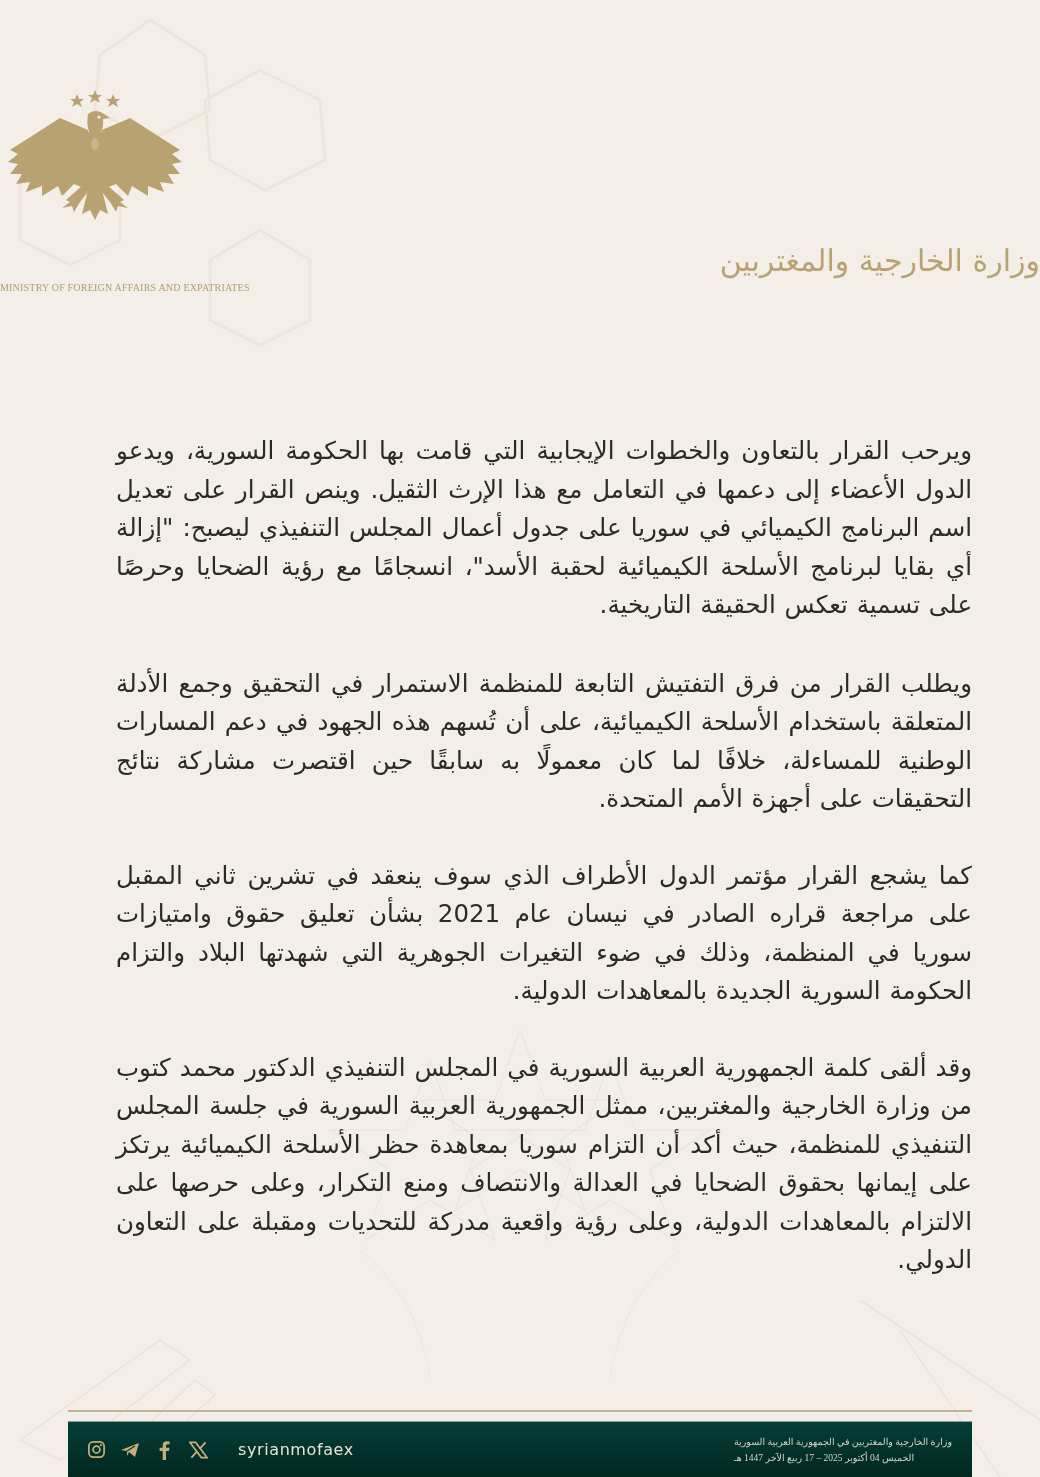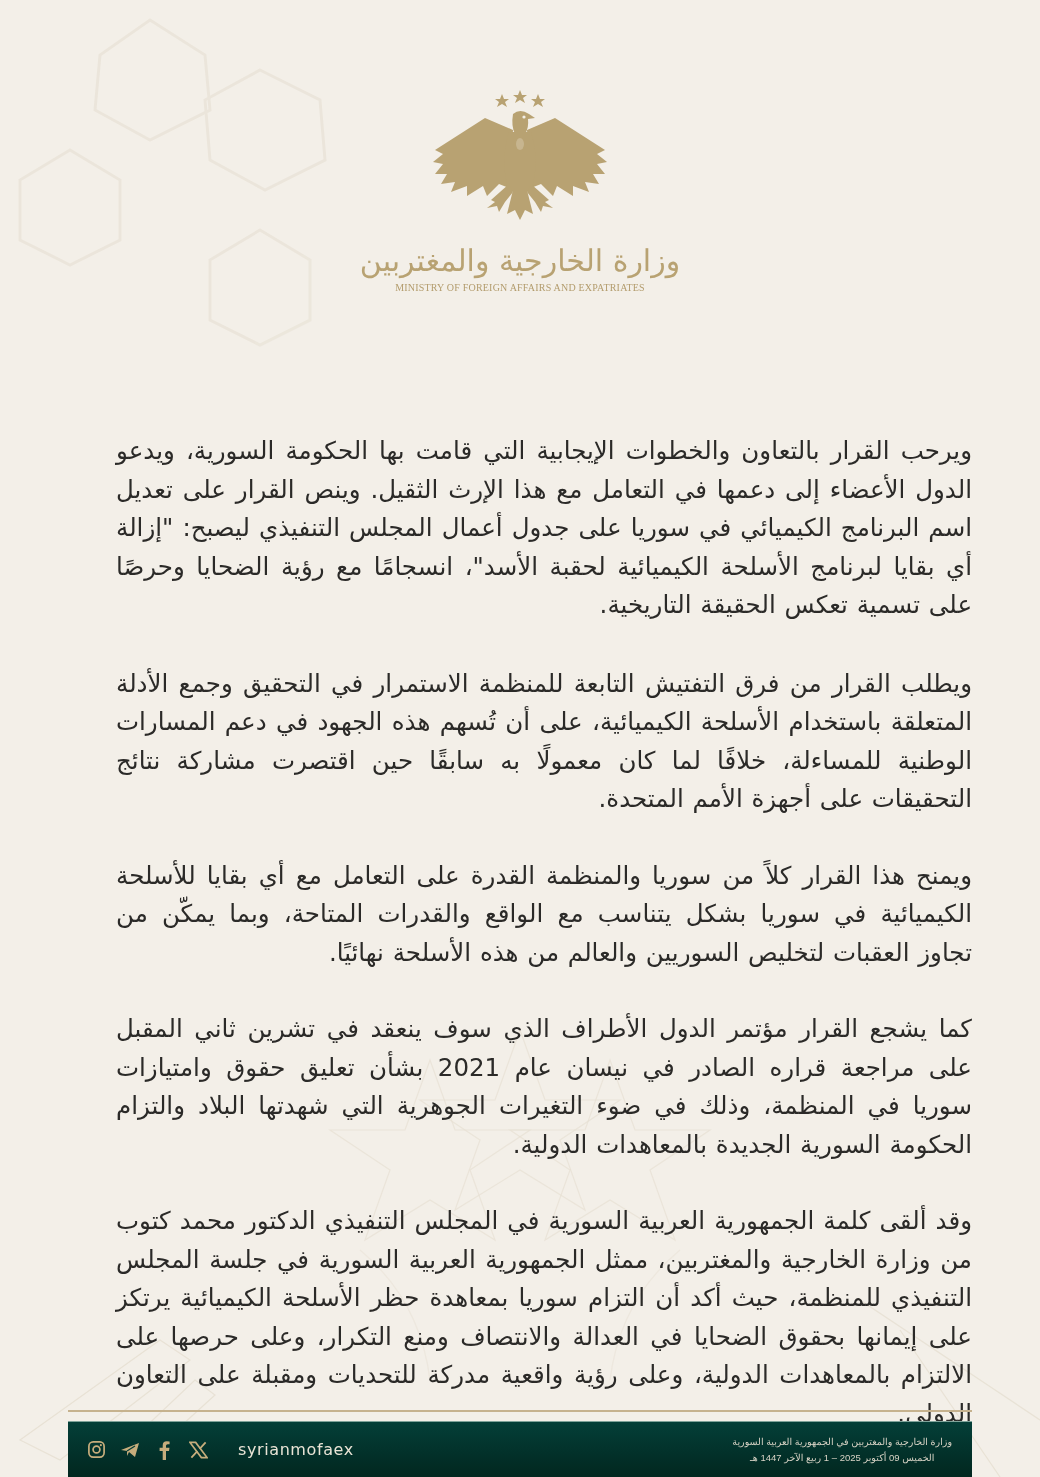--- a/index.html
+++ b/index.html
@@ -19,21 +19,20 @@
       left: 0; top: 0;
       width: 1040px; height: 1477px;
       pointer-events: none;
     }
     .header {
       position: absolute;
       left: 0; top: 88px;
       width: 1040px;
       display: flex;
       flex-direction: column;
-      align-items: center;
     }
     .emblem {
       width: 190px;
       height: 150px;
     }
     .ministry-ar {
       margin-top: 6px;
       font-family: "DejaVu Serif", serif;
       font-size: 30px;
       color: #b8a272;
@@ -104,23 +103,23 @@
     .handle {
       margin-left: 16px;
       font-family: "DejaVu Sans", sans-serif;
       font-size: 16px;
       color: #e9e4d6;
       letter-spacing: 0.6px;
       cursor: pointer;
     }
     .footer-info {
       direction: rtl;
-      text-align: center;
+      text-align: left;
       color: #d9d4c6;
-      font-family: Liberation Sans, sans-serif;
+      font-family: Liberation Serif, serif;
       font-size: 9.5px;
       line-height: 16px;
     }
   </style>
 </head>
 <body>
 
 <svg class="bg-pattern" viewBox="0 0 1040 1477">
   <g fill="none" stroke="#ebe5da" stroke-width="3" opacity="0.9">
     <polygon points="150,20 205,55 210,110 150,140 95,110 100,55"></polygon>
@@ -167,21 +166,20 @@
       <circle cx="99" cy="29" r="1.6"></circle>
     </g>
   </svg>
   <div class="ministry-ar">وزارة الخارجية والمغتربين</div>
   <div class="ministry-en">MINISTRY OF FOREIGN AFFAIRS AND EXPATRIATES</div>
 </div>
 
 <div class="content">
   <p class="para">ويرحب القرار بالتعاون والخطوات الإيجابية التي قامت بها الحكومة السورية، ويدعو الدول الأعضاء إلى دعمها في التعامل مع هذا الإرث الثقيل. وينص القرار على تعديل اسم البرنامج الكيميائي في سوريا على جدول أعمال المجلس التنفيذي ليصبح: "إزالة أي بقايا لبرنامج الأسلحة الكيميائية لحقبة الأسد"، انسجامًا مع رؤية الضحايا وحرصًا على تسمية تعكس الحقيقة التاريخية.</p>
   <p class="para">ويطلب القرار من فرق التفتيش التابعة للمنظمة الاستمرار في التحقيق وجمع الأدلة المتعلقة باستخدام الأسلحة الكيميائية، على أن تُسهم هذه الجهود في دعم المسارات الوطنية للمساءلة، خلافًا لما كان معمولًا به سابقًا حين اقتصرت مشاركة نتائج التحقيقات على أجهزة الأمم المتحدة.</p>
-  <p class="para">ويمنح هذا القرار كلاً من سوريا والمنظمة القدرة على التعامل مع أي بقايا للأسلحة الكيميائية في سوريا بشكل يتناسب مع الواقع والقدرات المتاحة، وبما يمكّن من تجاوز العقبات لتخليص السوريين والعالم من هذه الأسلحة نهائيًا.</p>
   <p class="para">كما يشجع القرار مؤتمر الدول الأطراف الذي سوف ينعقد في تشرين ثاني المقبل على مراجعة قراره الصادر في نيسان عام 2021 بشأن تعليق حقوق وامتيازات سوريا في المنظمة، وذلك في ضوء التغيرات الجوهرية التي شهدتها البلاد والتزام الحكومة السورية الجديدة بالمعاهدات الدولية.</p>
   <p class="para">وقد ألقى كلمة الجمهورية العربية السورية في المجلس التنفيذي الدكتور محمد كتوب من وزارة الخارجية والمغتربين، ممثل الجمهورية العربية السورية في جلسة المجلس التنفيذي للمنظمة، حيث أكد أن التزام سوريا بمعاهدة حظر الأسلحة الكيميائية يرتكز على إيمانها بحقوق الضحايا في العدالة والانتصاف ومنع التكرار، وعلى حرصها على الالتزام بالمعاهدات الدولية، وعلى رؤية واقعية مدركة للتحديات ومقبلة على التعاون الدولي.</p>
 </div>
 
 <div class="gold-rule"></div>
 
 <div class="footer">
   <div class="socials">
     <span class="social-icon">
       <svg width="19" height="19" viewBox="0 0 20 20">
@@ -204,15 +202,15 @@
     <span class="social-icon">
       <svg width="19" height="18" viewBox="0 0 20 18">
         <path d="M1,1 L7,1 L19,17 L13,17 Z" fill="none" stroke="#c6ad7c" stroke-width="1.8"></path>
         <path d="M17.5,1 L11.2,7.8 M2.5,17 L8.8,10.2" stroke="#c6ad7c" stroke-width="1.9"></path>
       </svg>
     </span>
     <span class="handle">syrianmofaex</span>
   </div>
   <div class="footer-info">
     <div>وزارة الخارجية والمغتربين في الجمهورية العربية السورية</div>
-    <div>الخميس 09 أكتوبر 2025 – 1 ربيع الآخر 1447 هـ</div>
+    <div>الخميس 04 أكتوبر 2025 – 17 ربيع الآخر 1447 هـ</div>
   </div>
 </div>
 
 </body></html>

